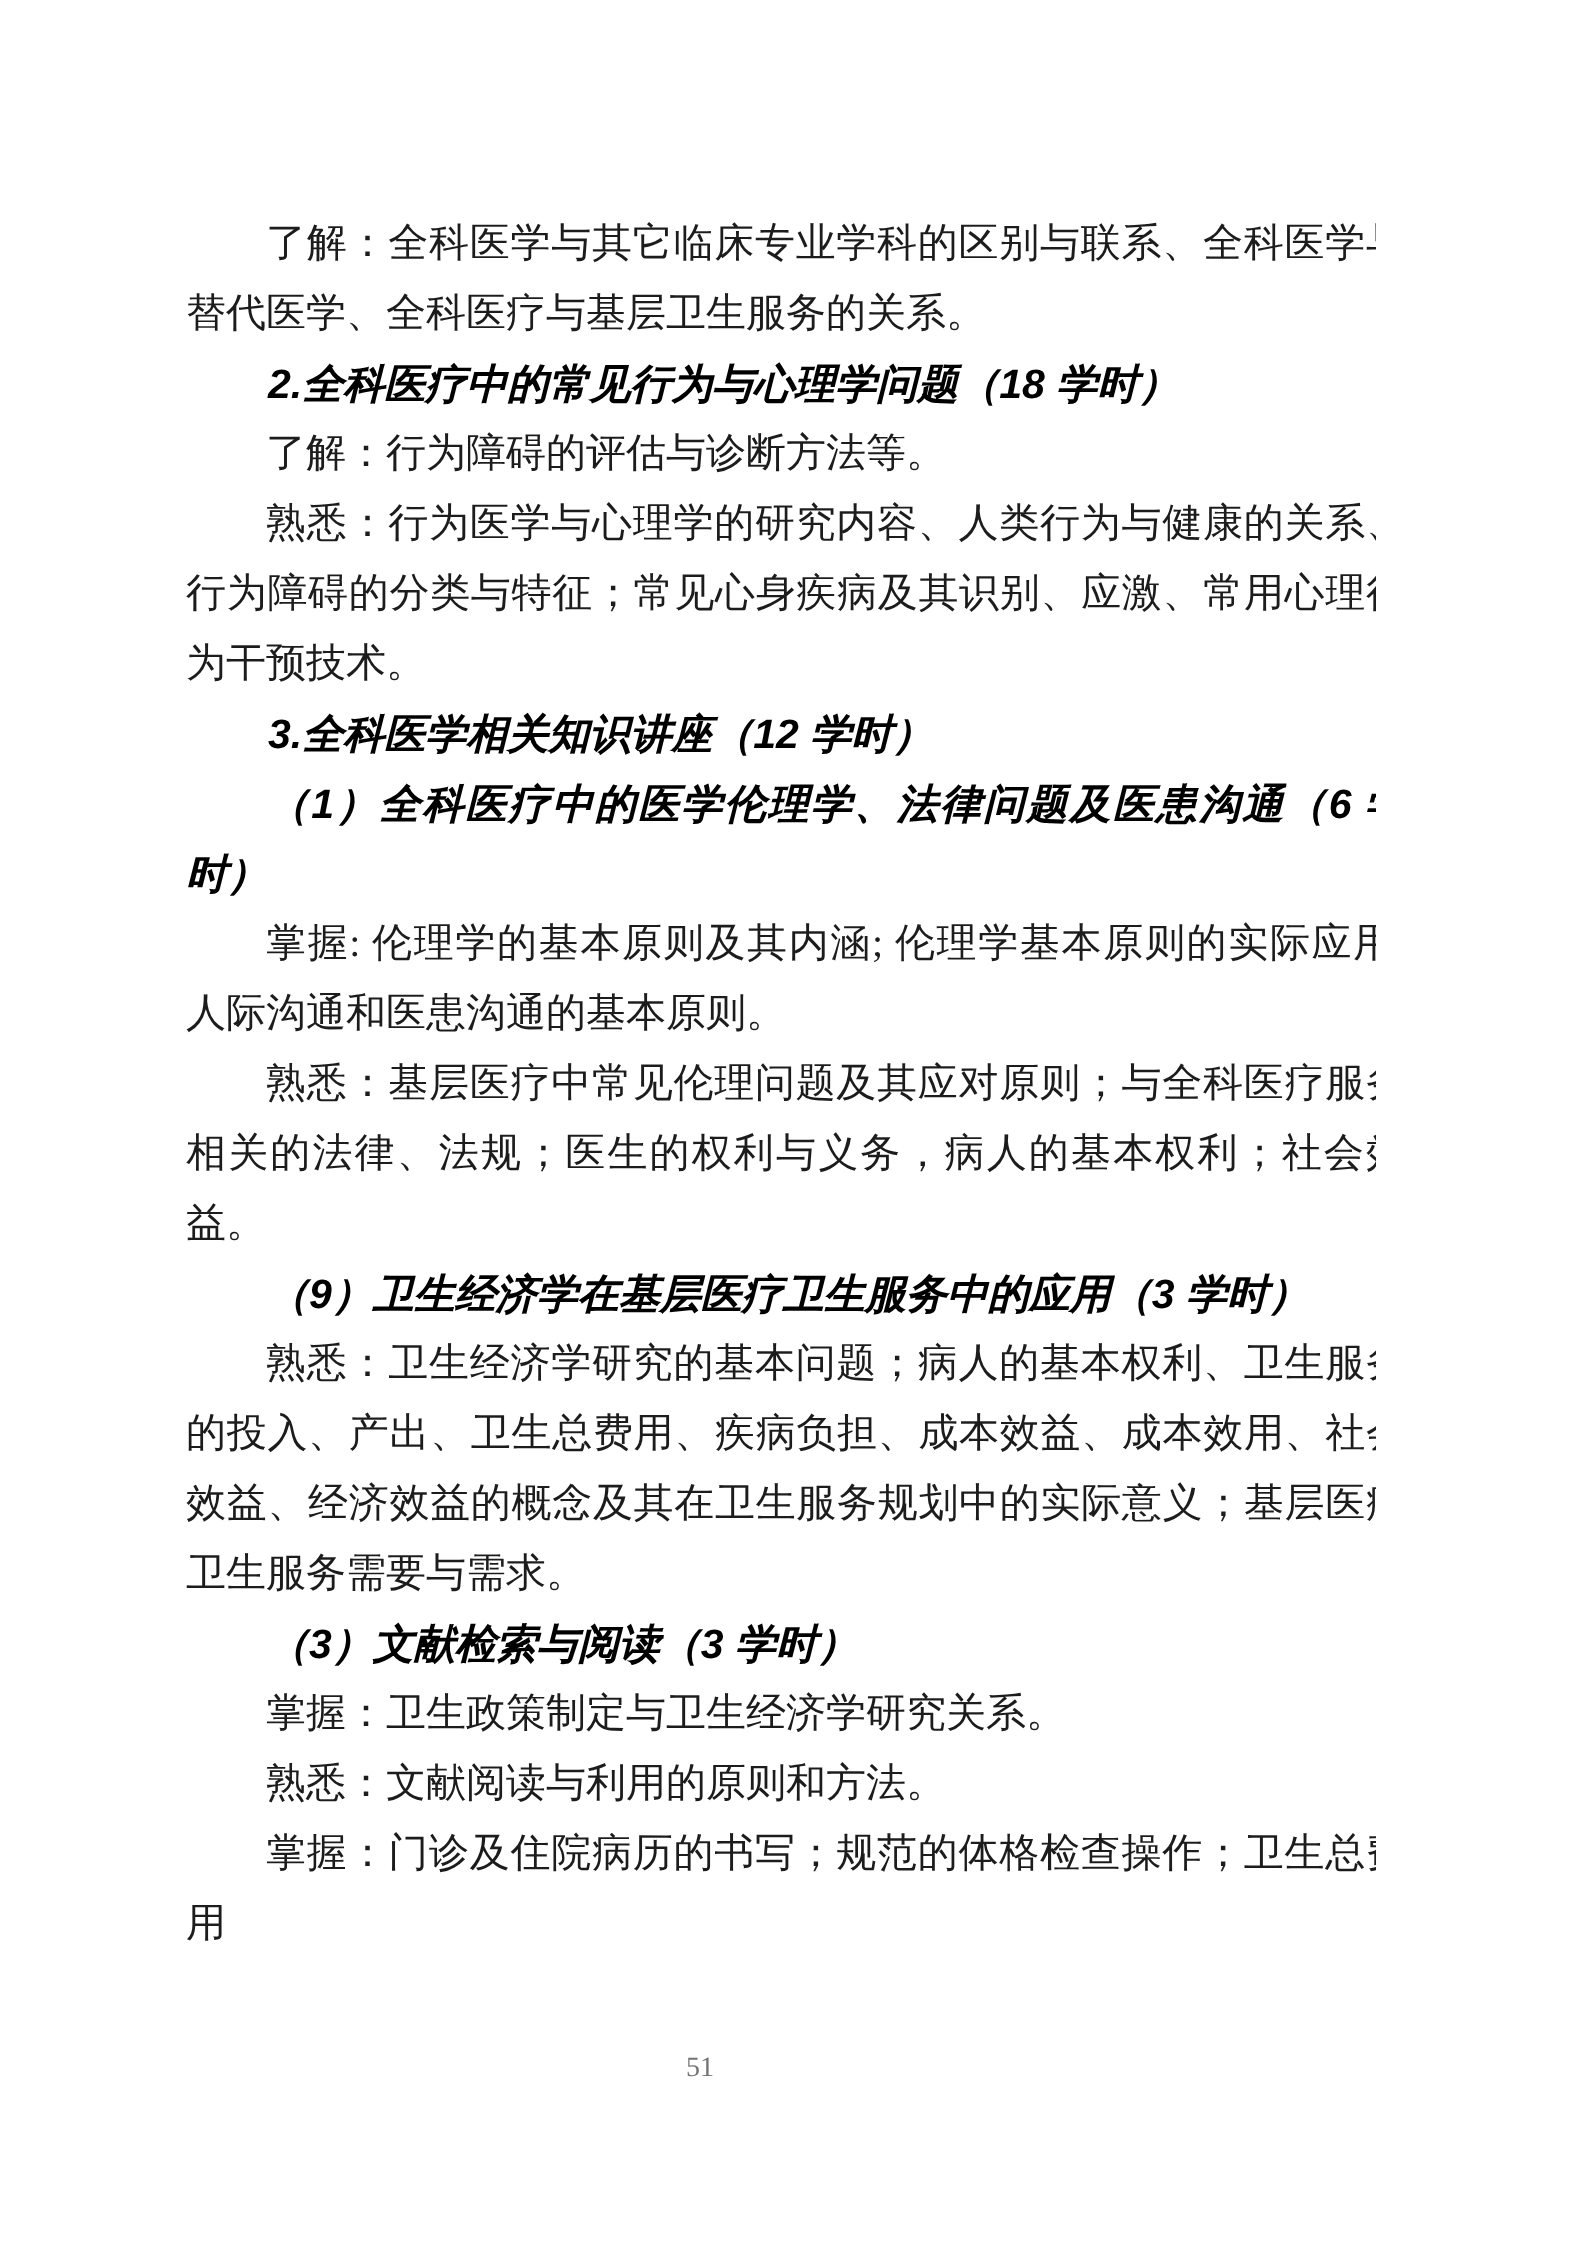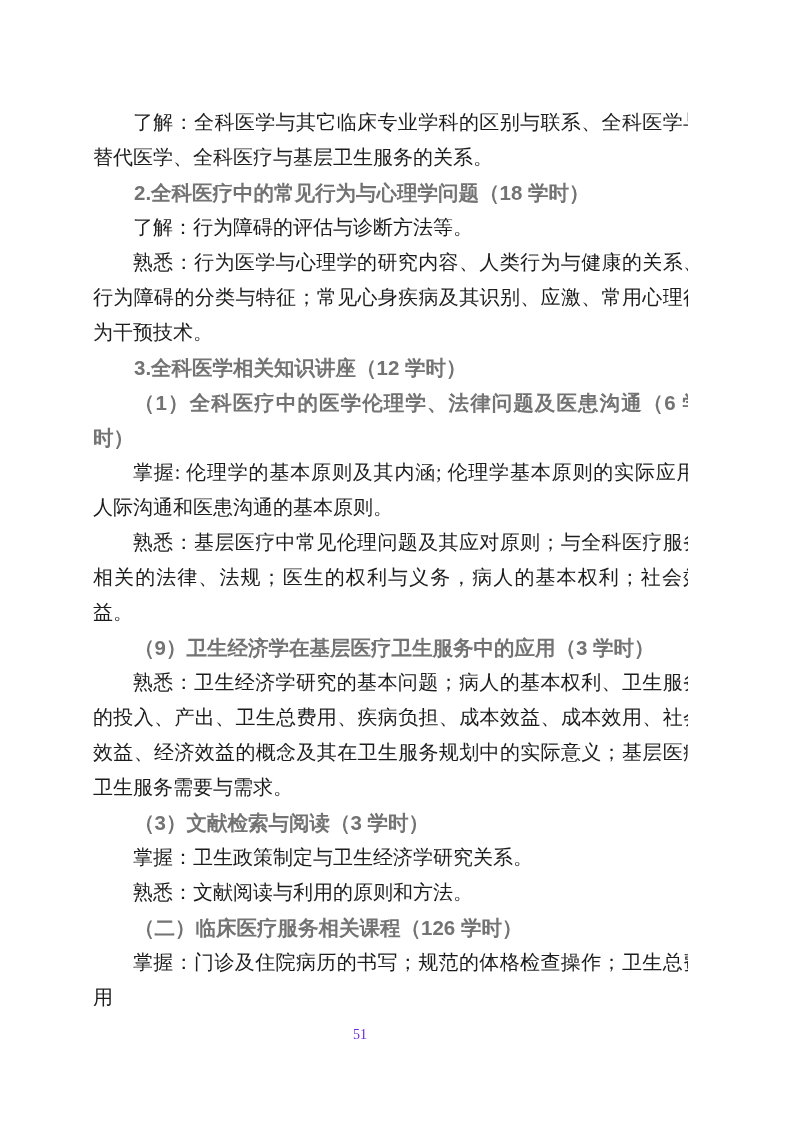--- a/index.html
+++ b/index.html
@@ -28,31 +28,32 @@
     font-size: 20px;
     line-height: 35px;
     text-align: justify;
     text-indent: 2em;
     word-break: break-all;
   }
   .content p.heading {
     font-family: "Liberation Sans", "DejaVu Sans", sans-serif;
     font-weight: bold;
     font-size: 20.5px;
-    color: #737373;
+    color: #000000;
+    font-style: italic;
   }
   .footer {
     position: absolute;
     top: 1026px;
-    left: 16px;
+    left: 6px;
     width: 100%;
     text-align: center;
     font-size: 14px;
     line-height: 18px;
-    color: #6d28d9;
+    color: #737373;
     font-family: "Liberation Serif", "DejaVu Serif", serif;
   }
 </style>
 </head>
 <body>
 
 <div class="page">
   <div class="content">
     <p>了解：全科医学与其它临床专业学科的区别与联系、全科医学与替代医学、全科医疗与基层卫生服务的关系。</p>
     <p class="heading">2.全科医疗中的常见行为与心理学问题（18 学时）</p>
@@ -60,18 +61,17 @@
     <p>熟悉：行为医学与心理学的研究内容、人类行为与健康的关系、行为障碍的分类与特征；常见心身疾病及其识别、应激、常用心理行为干预技术。</p>
     <p class="heading">3.全科医学相关知识讲座（12 学时）</p>
     <p class="heading">（1）全科医疗中的医学伦理学、法律问题及医患沟通（6 学时）</p>
     <p>掌握: 伦理学的基本原则及其内涵; 伦理学基本原则的实际应用; 人际沟通和医患沟通的基本原则。</p>
     <p>熟悉：基层医疗中常见伦理问题及其应对原则；与全科医疗服务相关的法律、法规；医生的权利与义务，病人的基本权利；社会效益。</p>
     <p class="heading">（9）卫生经济学在基层医疗卫生服务中的应用（3 学时）</p>
     <p>熟悉：卫生经济学研究的基本问题；病人的基本权利、卫生服务的投入、产出、卫生总费用、疾病负担、成本效益、成本效用、社会效益、经济效益的概念及其在卫生服务规划中的实际意义；基层医疗卫生服务需要与需求。</p>
     <p class="heading">（3）文献检索与阅读（3 学时）</p>
     <p>掌握：卫生政策制定与卫生经济学研究关系。</p>
     <p>熟悉：文献阅读与利用的原则和方法。</p>
-    <p class="heading">（二）临床医疗服务相关课程（126 学时）</p>
     <p>掌握：门诊及住院病历的书写；规范的体格检查操作；卫生总费用</p>
   </div>
 
   <div class="footer">51</div>
 </div>
 
 </body></html>

